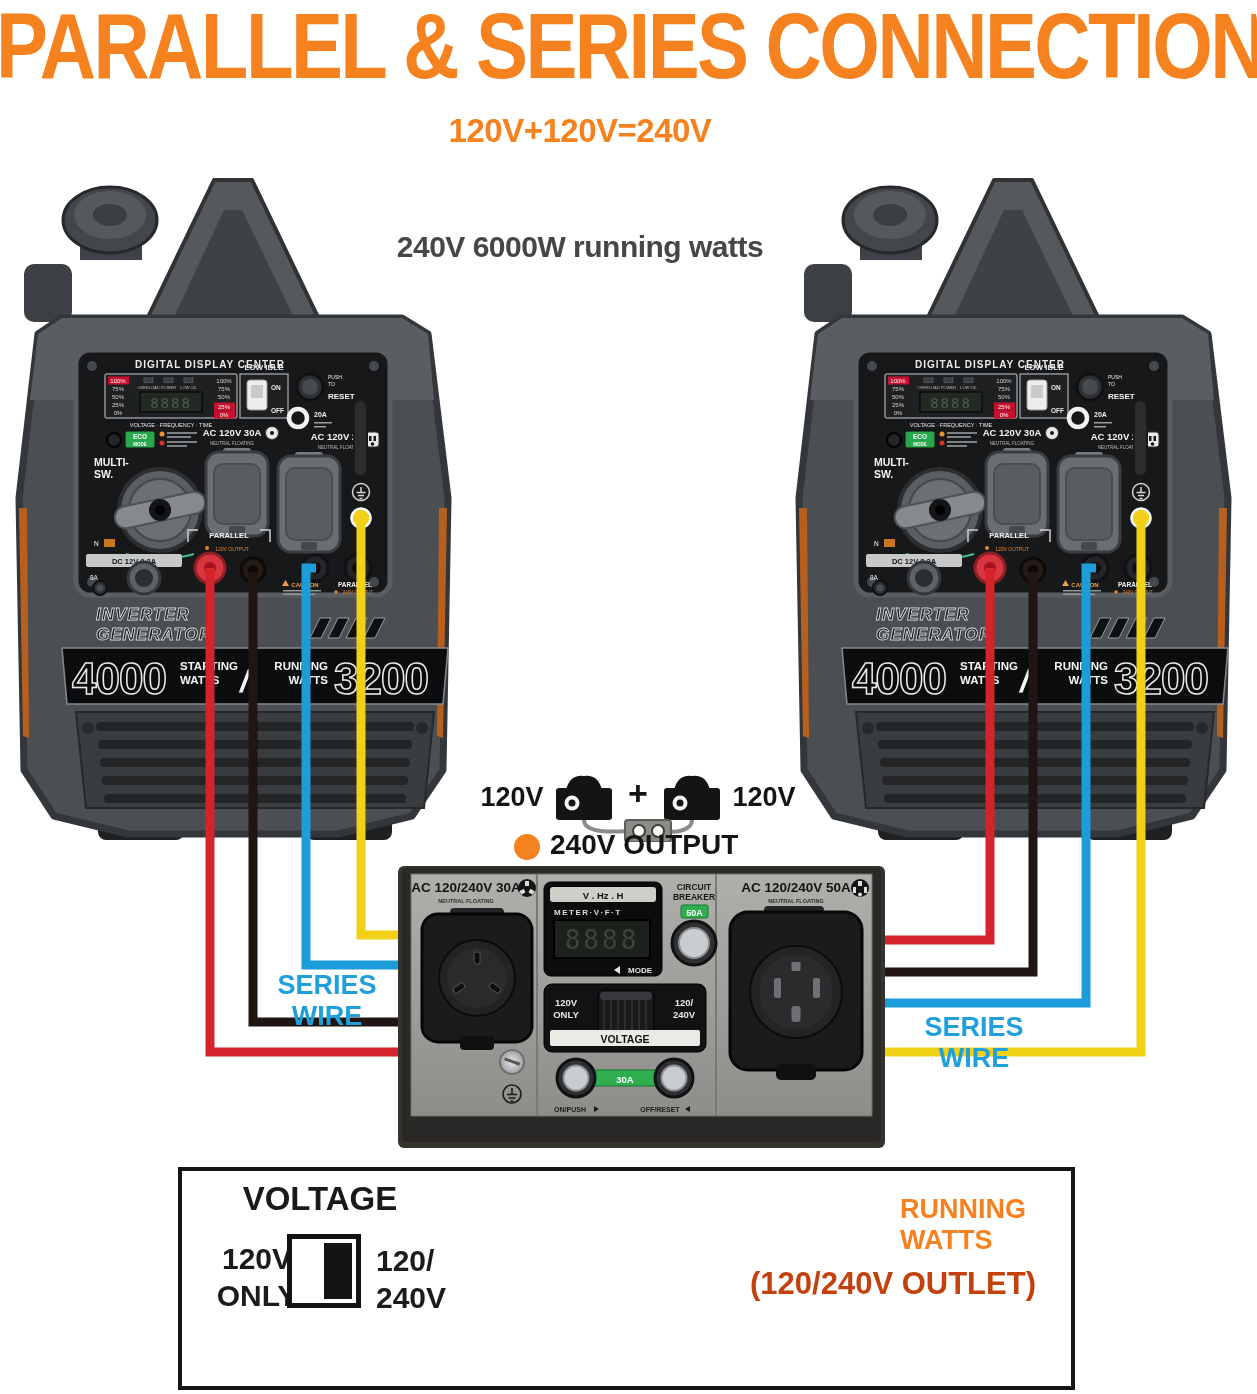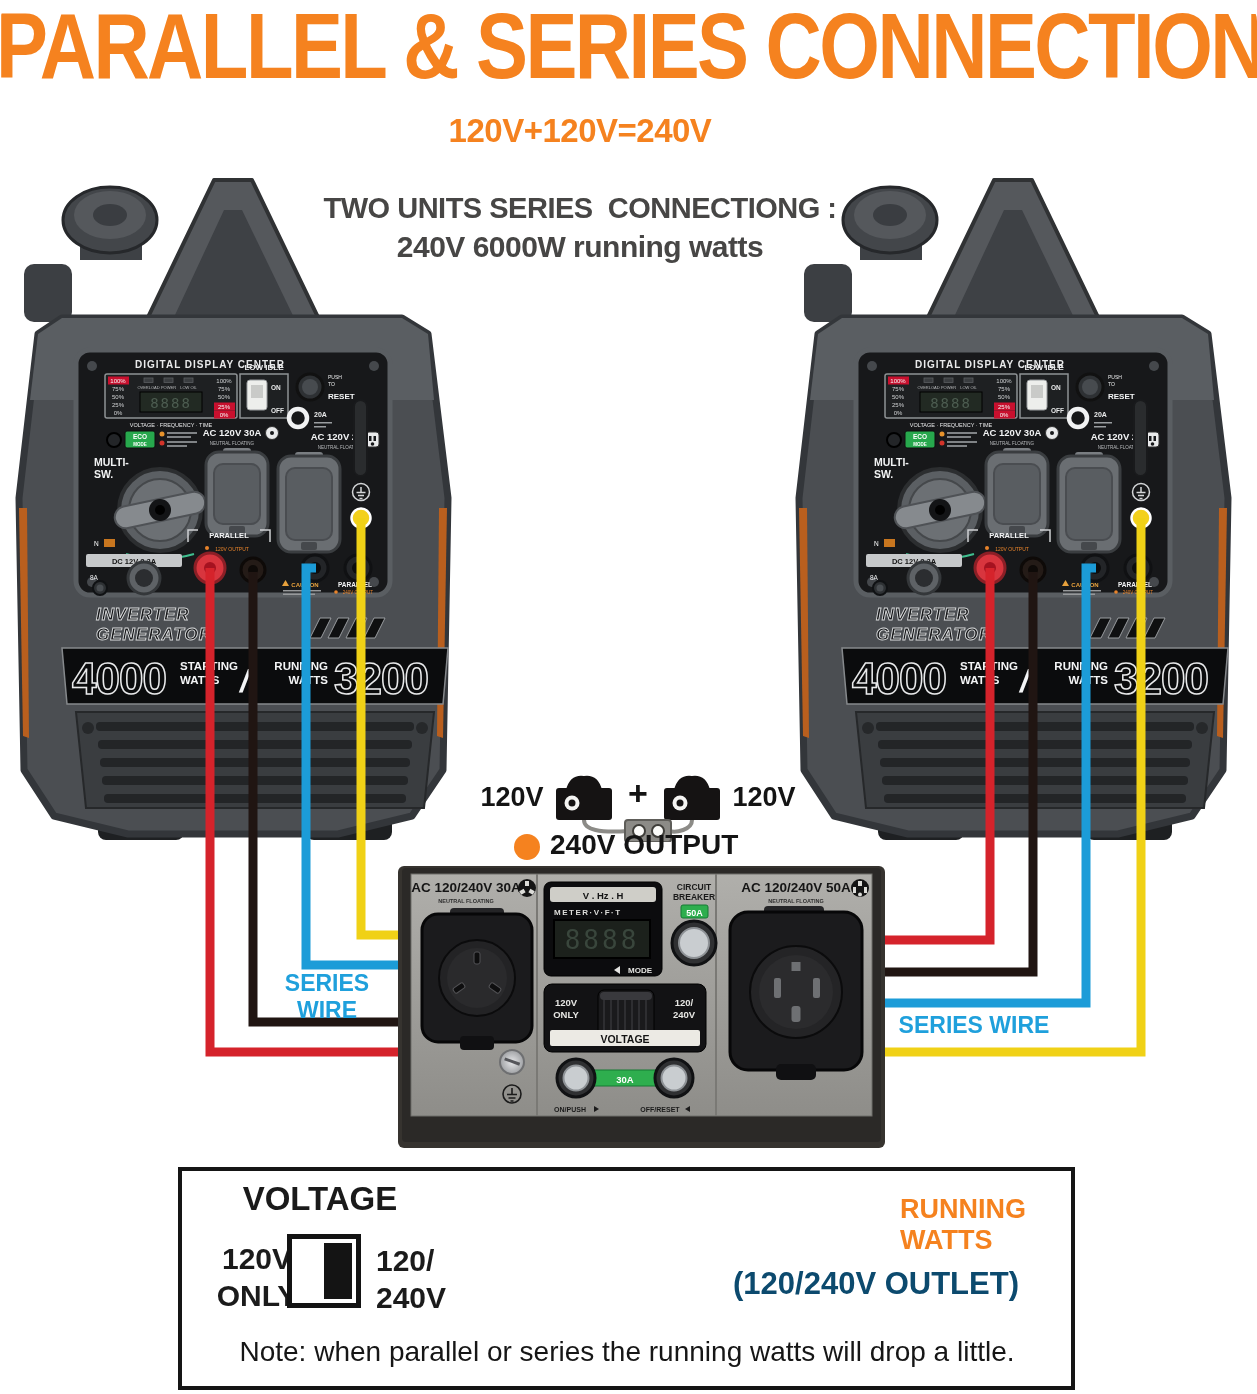--- a/index.html
+++ b/index.html
@@ -4,39 +4,38 @@
 <style>
   html,body{margin:0;padding:0;background:#fff;}
   #page{position:relative;width:1257px;height:1394px;background:#fff;overflow:hidden;
         font-family:"Liberation Sans",sans-serif;border-radius:21px;}
   .abs{position:absolute;}
   svg text{font-family:"Liberation Sans",sans-serif;}
   .mono{font-family:"DejaVu Sans Mono",monospace;}
   .orange{color:var(--accent);}
   .introline{width:700px;left:230px;text-align:center;font-weight:800;letter-spacing:-0.5px;}
   .darktxt{color:var(--dark);}
-  .serieswire{color:var(--blue);font-size:23px;font-weight:800;letter-spacing:0px;}
+  .serieswire{color:var(--blue);font-size:27px;font-weight:800;letter-spacing:0px;}
   #bottombox{left:178px;top:1167px;width:897px;height:223px;border:4px solid #151515;
              box-sizing:border-box;background:#fff;}
   .vlabel{font-size:30px;font-weight:700;color:#1b1b1b;line-height:37px;}
   #watts6000 span{display:inline-block;font-size:94px;font-weight:800;color:var(--accent);
                   letter-spacing:-4px;transform:scaleX(0.80);transform-origin:left top;}
   .runwatts{font-size:27px;font-weight:800;color:var(--accent);line-height:31px;}
 </style>
 </head>
 <body>
 
 <div id="page">
 
   <svg class="abs" style="left:0;top:0;" width="1257" height="100">
     <text x="-4" y="78" textLength="1268" lengthAdjust="spacingAndGlyphs" font-size="92" font-weight="800" letter-spacing="-3" style="fill:var(--accent)">PARALLEL &amp; SERIES CONNECTION</text>
   </svg>
 
   <div class="abs introline orange" style="top:112px;font-size:33px;">120V+120V=240V</div>
-  <div class="abs introline darktxt" style="top:192px;font-size:29px;white-space:pre;">TWO UNITS SERIES  CONNECTIONG :</div>
   <div class="abs introline darktxt" style="top:230px;font-size:30px;">240V 6000W running watts</div>
 
   <svg class="abs" style="left:0;top:0;" width="1257" height="1394">
     <defs>
       <g id="gen">
 
         <rect x="88" y="640" width="86" height="32" rx="8" fill="#1E2022"></rect>
         <rect x="296" y="640" width="86" height="32" rx="8" fill="#1E2022"></rect>
 
         <g>
@@ -436,17 +435,16 @@
 
   <div class="abs vlabel" style="left:376px;top:1242px;width:92px;text-align:left;">
     <div>120/</div>
     <div>240V</div>
   </div>
 
   <div class="abs runwatts" style="left:900px;top:1194px;width:140px;">
     <div>RUNNING</div>
     <div>WATTS</div>
   </div>
-  <div class="abs" style="left:716px;top:1266px;width:320px;text-align:center;font-size:31px;font-weight:800;color:#0c4a6e;">(120/240V OUTLET)</div>
-
-  <div class="abs" style="left:196px;top:1336px;width:862px;text-align:center;font-size:28px;color:#161616;">Note: when parallel or series the running watts will drop a little.</div>
+  <div class="abs" style="left:716px;top:1266px;width:320px;text-align:right;font-size:31px;font-weight:800;color:#c2410c;">(120/240V OUTLET)</div>
+
 
 </div>
 
 </body></html>

